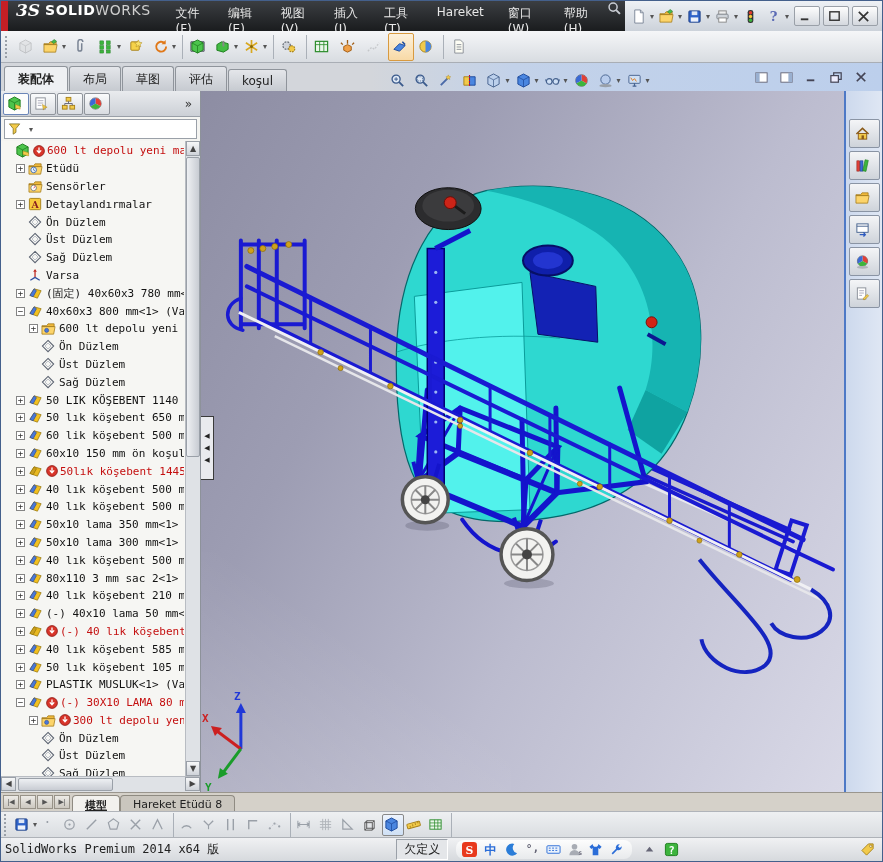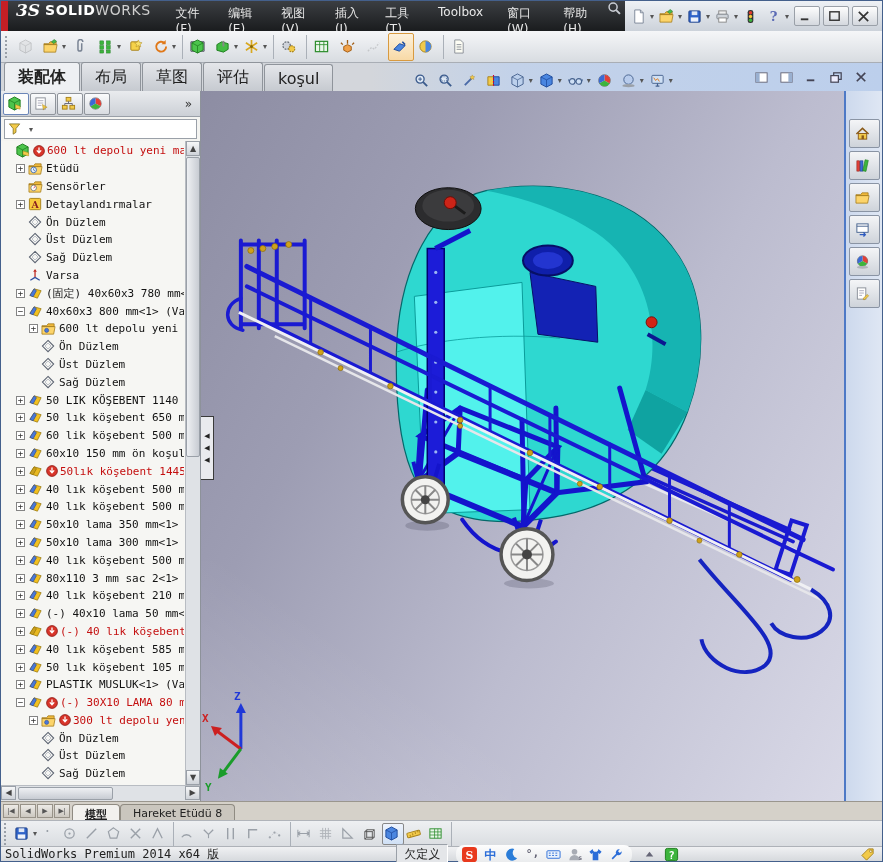--- a/index.html
+++ b/index.html
@@ -25,21 +25,21 @@
   .toolbar2 { height:32px; flex:none; background:linear-gradient(#f5f6f8,#d8dce1); border-bottom:1px solid #a9aeb5; display:flex; align-items:center; padding-left:4px; }
   .grip { width:5px; height:22px; border-left:2px dotted #9aa0a8; margin-right:4px; }
   .tbtn { height:28px; min-width:26px; display:flex; align-items:center; justify-content:center; border:1px solid transparent; border-radius:2px; padding:0 2px; }
   .tbtn.selected { border-color:#d89a40; background:linear-gradient(#fdf2dd,#f8d9a6); }
   .tbtn.disabled { opacity:.42; filter:grayscale(.8); }
   .tbsep { width:1px; height:24px; background:#aab0b8; margin:0 3px; }
 
   
   .tabrow { height:28px; flex:none; display:flex; align-items:flex-end; background:linear-gradient(to right,#d3d6db 0,#d3d6db 42%,#c3d2e9 58%,#bccfec 100%); }
   .ctabs { display:flex; align-items:flex-end; padding-left:3px; height:100%; }
-  .ctab { font-size:16px; padding:4px 13px 3px; margin-right:1px; border:1px solid #8f949b; border-bottom:none; border-radius:3px 3px 0 0; background:linear-gradient(#e4e6ea,#c6cad0); color:#222; }
+  .ctab { font-size:12px; padding:4px 13px 3px; margin-right:1px; border:1px solid #8f949b; border-bottom:none; border-radius:3px 3px 0 0; background:linear-gradient(#e4e6ea,#c6cad0); color:#222; }
   .ctab.active { background:#eef0f3; font-weight:bold; }
   .headsup { display:flex; align-items:center; margin:0 auto; gap:2px; padding-bottom:2px; }
   .hbtn { display:flex; align-items:center; padding:1px 2px; border-radius:2px; }
   .docwin { display:flex; align-items:center; gap:3px; padding:0 8px 4px 0; }
 
   
   .main { flex:1; display:flex; min-height:0; }
 
   
   .panel { width:200px; flex:none; background:#f4f4f1; border-right:1px solid #8d929a; display:flex; flex-direction:column; position:relative; }
@@ -81,21 +81,21 @@
   .navbtn { width:16px; height:14px; background:linear-gradient(#eceae6,#ccc8c0); border:1px solid #979288; font-size:7px; color:#555; display:flex; align-items:center; justify-content:center; }
   .dtab { padding:2px 12px 1px; font-size:11px; border:1px solid #8f8b82; border-bottom:none; border-radius:4px 4px 0 0; margin-top:2px; background:#cac6be; color:#222; }
   .dtab.active { background:#f2f1ee; font-weight:bold; text-decoration:underline; }
 
   
   .bottombar { height:26px; flex:none; background:linear-gradient(#eef0f2,#dadde1); border-top:1px solid #b0b4ba; display:flex; align-items:center; padding-left:3px; }
   .bbtn { height:22px; min-width:22px; display:flex; align-items:center; justify-content:center; border:1px solid transparent; border-radius:2px; color:#9aa0a8; font-size:13px; }
   .bbtn.selected { border-color:#888; background:linear-gradient(#eef4fd,#cfe0f5); }
 
   
-  .statusbar { height:15px; flex:none; background:linear-gradient(#f0f1f3,#d6d9dd); border-top:1px solid #aeb2b8; display:flex; align-items:center; font-size:12px; color:#222; padding:0 4px; font-family:"DejaVu Sans Mono",monospace; }
+  .statusbar { height:24px; flex:none; background:linear-gradient(#f0f1f3,#d6d9dd); border-top:1px solid #aeb2b8; display:flex; align-items:center; font-size:12px; color:#222; padding:0 4px; font-family:"DejaVu Sans Mono",monospace; }
   .statebox { border:1px solid #9aa0a8; border-right-color:#fff; border-bottom-color:#fff; background:#e4e6e9; padding:1px 7px; font-size:12px; margin-left:auto; }
   .tray { display:flex; align-items:center; gap:4px; margin-left:8px; background:linear-gradient(#fdfdfd,#e8eaec); border-radius:8px; padding:1px 6px; }
   .trayic { width:17px; height:17px; display:flex; align-items:center; justify-content:center; }
   .tagslot { margin-left:auto; width:20px; display:flex; justify-content:flex-end; }
 </style>
 </head>
 <body>
 
 <div class="app">
 
@@ -104,21 +104,21 @@
     <div class="logo">
       <span class="lp">3S</span>
       <span class="ln"><b>SOLID</b><i>WORKS</i></span>
     </div>
     <nav class="menus">
         <div class="menu-item">文件(F)</div>
         <div class="menu-item">编辑(E)</div>
         <div class="menu-item">视图(V)</div>
         <div class="menu-item">插入(I)</div>
         <div class="menu-item">工具(T)</div>
-        <div class="menu-item">Toolbox</div>
+        <div class="menu-item">Hareket</div>
         <div class="menu-item">窗口(W)</div>
         <div class="menu-item">帮助(H)</div>
         <div class="tb-search">
           <span class="ic">
             <svg viewBox="0 0 16 16" width="15" height="15">
               <circle cx="6.5" cy="6.5" r="4.3" fill="none" stroke="#c9cdd4" stroke-width="1.6"></circle>
               <path d="M9.8 9.8l4 4" stroke="#c9cdd4" stroke-width="2"></path>
             </svg>
           </span>
         </div>

